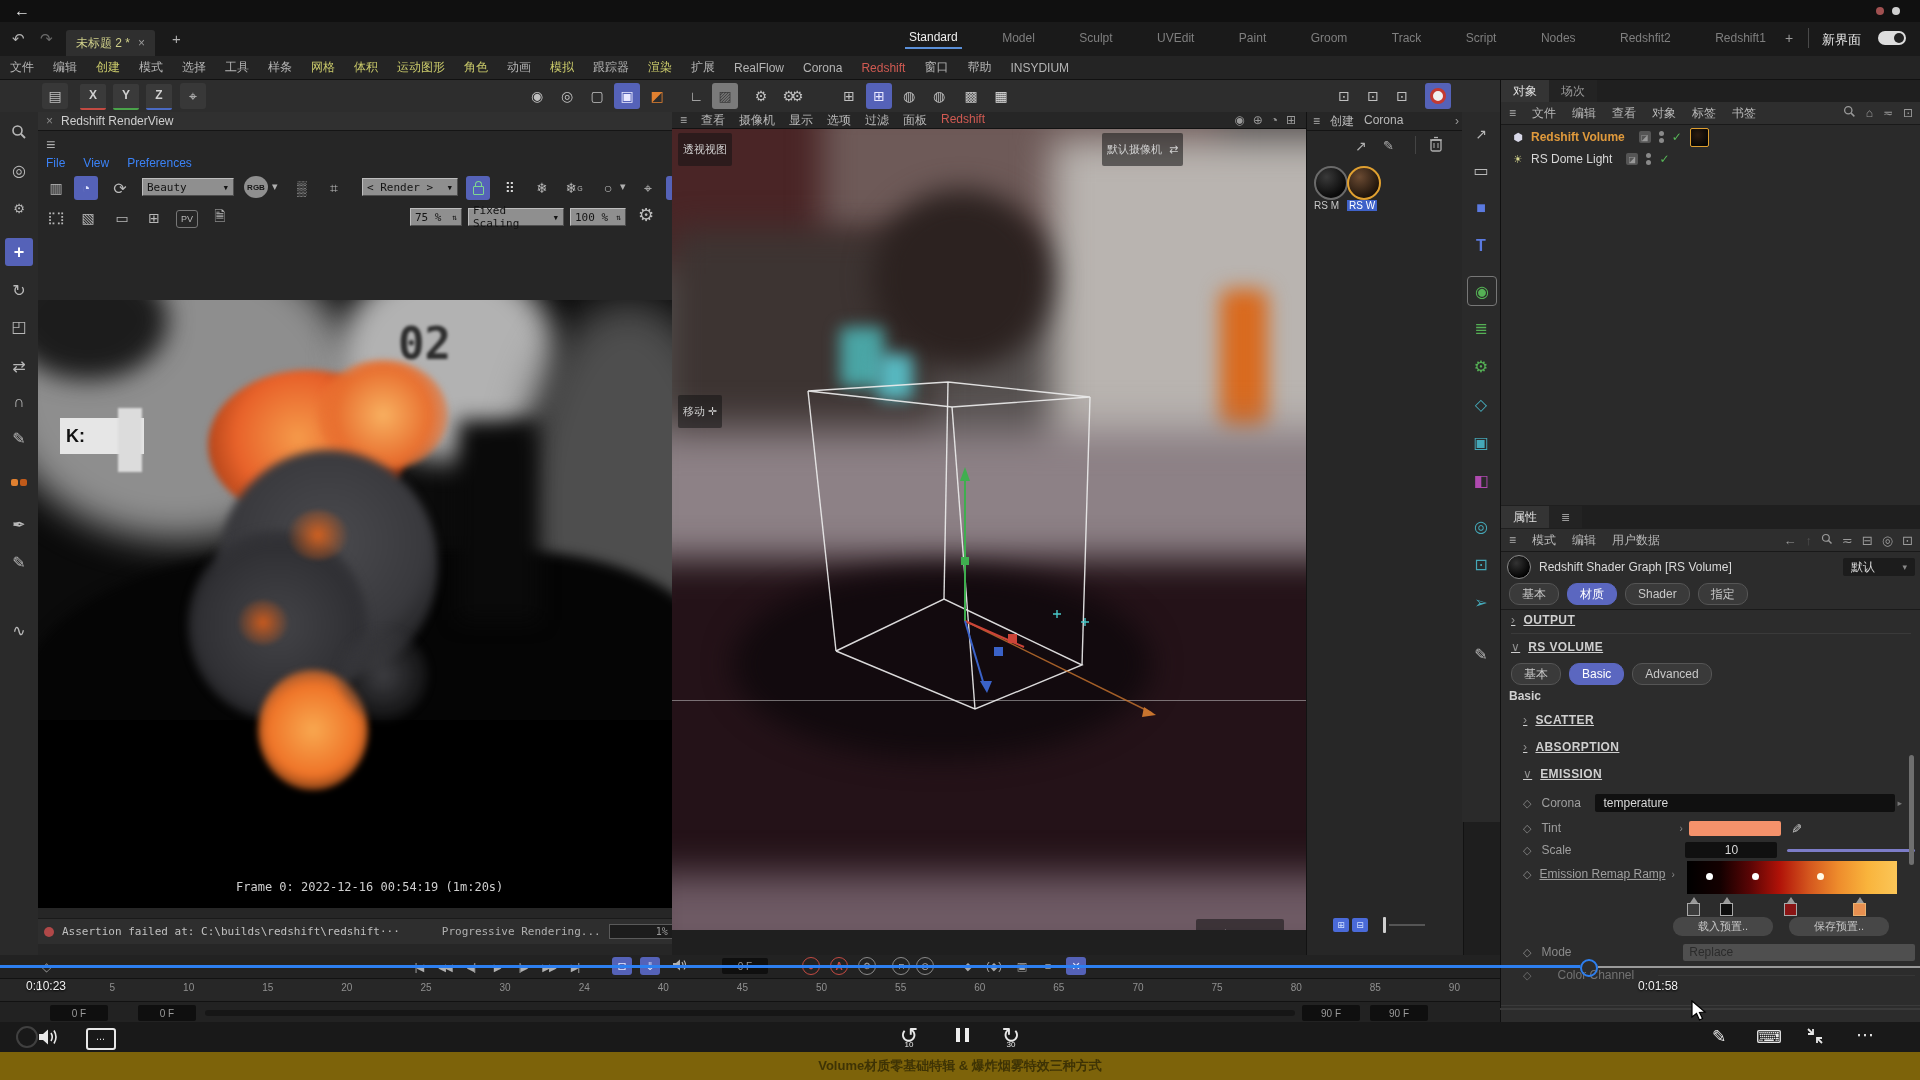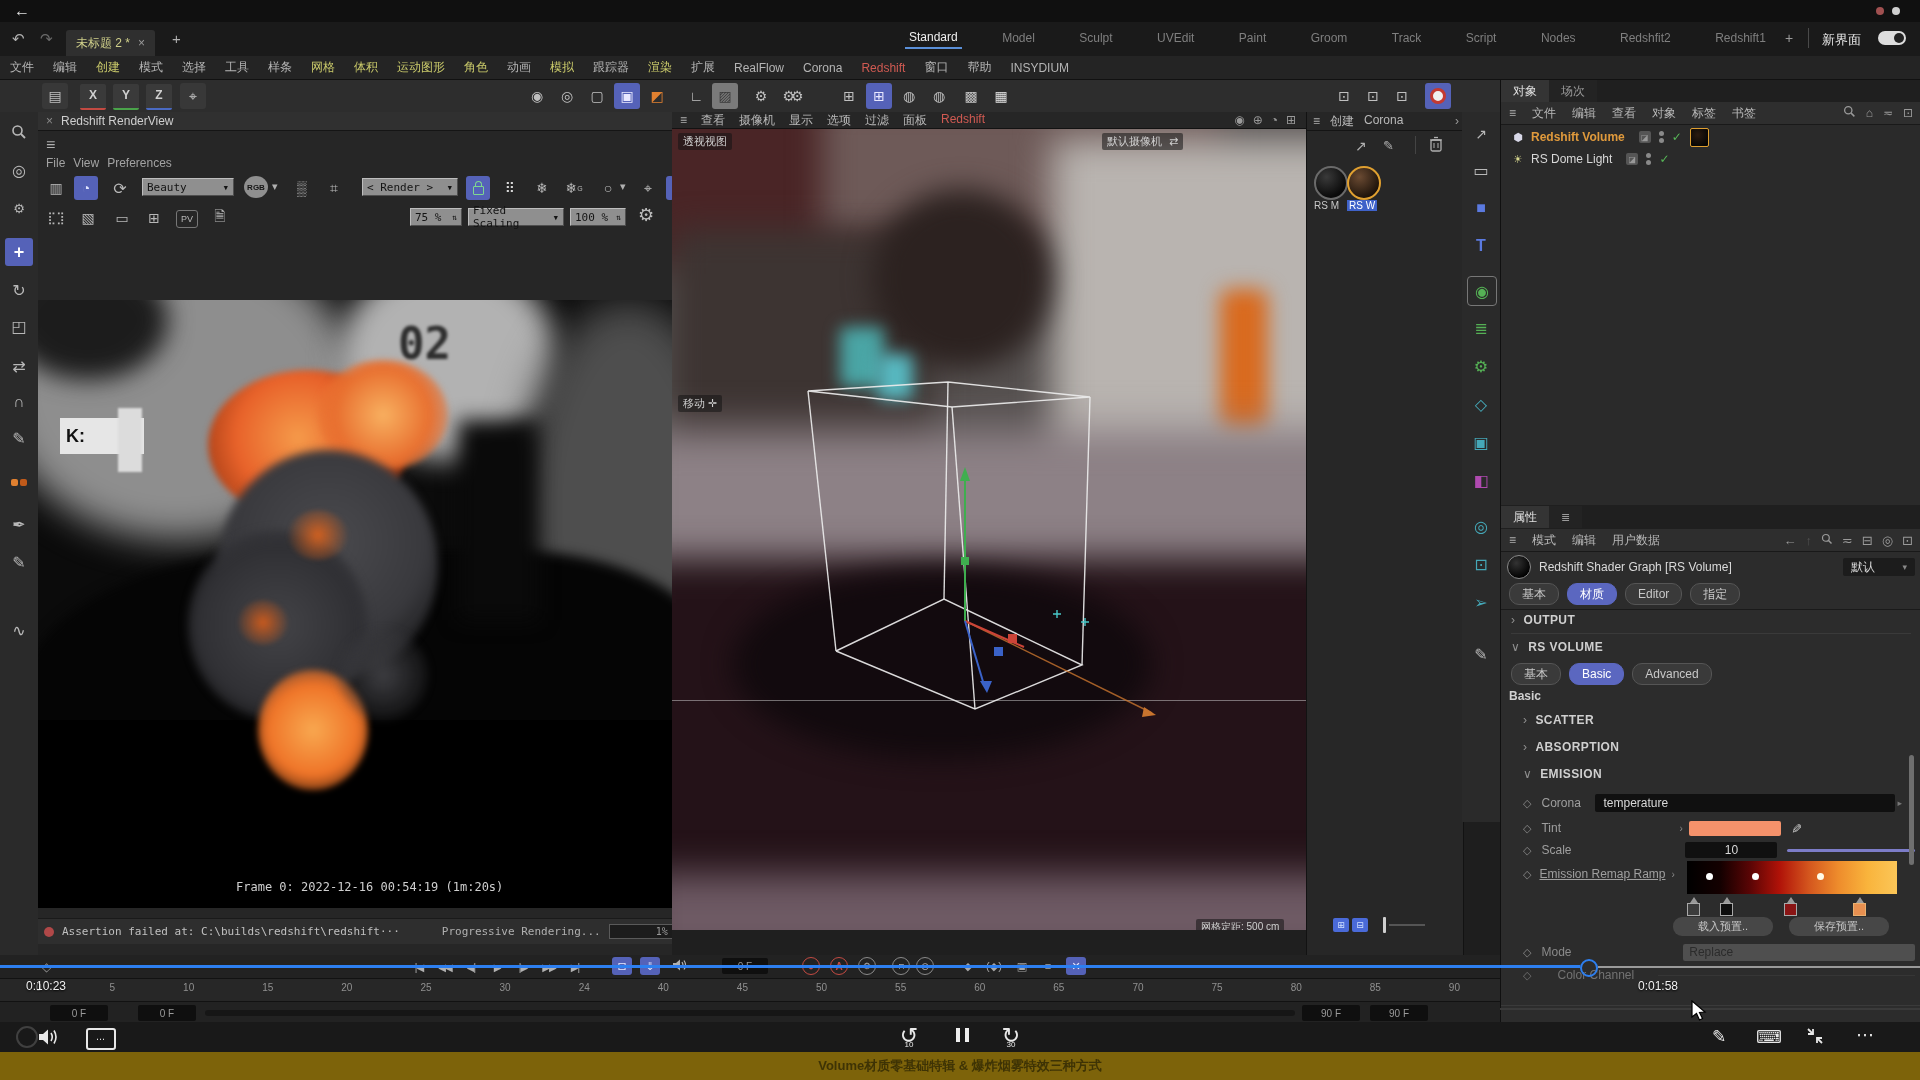--- a/index.html
+++ b/index.html
@@ -34,37 +34,37 @@
   .rvwidget{background:#8f8f8f;color:#141414;border:1px solid;border-color:#bdbdbd #4f4f4f #4f4f4f #bdbdbd;font-family:"DejaVu Sans Mono",monospace;font-size:11px;display:inline-flex;align-items:center;justify-content:space-between;padding:0 4px;height:18px;box-sizing:border-box;}
   .rvico{position:absolute;width:24px;height:24px;border-radius:3px;display:flex;align-items:center;justify-content:center;color:#b8b8b8;font-size:14px;}
   .rvico.blue{background:#5562b8;color:#dfe4ff;}
   .rvimage{position:absolute;left:0;top:188px;width:634px;height:608px;background:#0b0b0b;overflow:hidden;}
   .blob{position:absolute;border-radius:50%;}
   .statusbar{position:absolute;left:0;top:806px;width:634px;height:26px;background:#2e2e2e;border-top:1px solid #1a1a1a;display:flex;align-items:center;gap:8px;padding:0 6px;box-sizing:border-box;}
   
   .vpanel{left:672px;top:112px;width:634px;height:843px;background:#1f1f1f;}
   .vmenu{position:absolute;left:0;top:0;width:100%;height:17px;background:#262626;border-bottom:1px solid #121212;display:flex;align-items:center;gap:14px;padding-left:8px;box-sizing:border-box;color:#b8b8b8;}
   .vphoto{position:absolute;left:0;top:17px;width:634px;height:801px;overflow:hidden;background:#55504f;}
-  .vlabel{position:absolute;background:rgba(20,20,20,.55);color:#cfcfcf;padding:1px 5px;font-size:11px;border-radius:2px;}
+  .vlabel{position:absolute;background:rgba(20,20,20,.55);color:#cfcfcf;padding:9px 5px;font-size:11px;border-radius:2px;}
   
   .matbar{left:1306px;top:112px;width:156px;height:843px;background:#272727;border-left:1px solid #121212;border-right:1px solid #121212;}
   .thumb{position:absolute;width:30px;height:30px;border-radius:50%;}
   .thumblabel{position:absolute;font-size:10px;color:#c8c8c8;padding:0 2px;}
   .thumblabel.active{background:#3f62c9;color:#fff;}
   
   .rightstrip{left:1462px;top:112px;width:38px;height:710px;background:#2a2a2a;border-right:1px solid #141414;}
   
   .opanel{left:1500px;top:80px;width:420px;height:425px;background:#2a2a2a;border-left:1px solid #101010;}
   .ptab{display:inline-flex;align-items:center;height:22px;padding:0 12px;color:#9a9a9a;background:#232323;}
   .ptab.active{background:#343434;color:#e0e0e0;}
   .pmenu{display:flex;align-items:center;gap:16px;height:22px;padding-left:8px;color:#b8b8b8;background:#2e2e2e;border-bottom:1px solid #191919;}
   .apanel{left:1500px;top:505px;width:420px;height:517px;background:#2c2c2c;border-left:1px solid #101010;overflow:hidden;}
   .pill{display:inline-flex;align-items:center;justify-content:center;height:20px;padding:0 12px;border-radius:10px;background:#3a3a3a;border:1px solid #555;color:#c8c8c8;font-size:12px;}
   .pill.active{background:#5b67c0;border-color:#5b67c0;color:#fff;}
-  .sechead{position:absolute;left:10px;font-weight:bold;font-size:12px;color:#cfcfcf;letter-spacing:.4px;}
+  .sechead{position:absolute;left:10px;font-weight:bold;font-size:12px;color:#cfcfcf;letter-spacing:.4px;text-decoration:underline;}
   .sechead .arr{color:#8f8f8f;font-weight:normal;margin-right:8px;}
   .attrlabel{color:#9f9f9f;}
   .dia{color:#8a8a8a;font-size:11px;}
   .ainput{background:#101010;color:#d8d8d8;display:flex;align-items:center;padding:0 8px;box-sizing:border-box;border-radius:2px;}
   .rampmark{position:absolute;width:13px;height:13px;border:1px solid #a8a8a8;box-sizing:border-box;}
   .rampmark::before{content:"";position:absolute;left:2px;top:-7px;border-left:4px solid transparent;border-right:4px solid transparent;border-bottom:6px solid #9a9a9a;}
   .presetbtn{position:absolute;height:19px;border-radius:9px;background:#474747;color:#c4c4c4;font-size:11px;display:flex;align-items:center;justify-content:center;}
   
   .tstrip{left:0;top:955px;width:1500px;height:67px;background:#222;}
   .ruler{position:absolute;left:0;top:23px;width:1500px;height:22px;background:#272727;border-top:1px solid #121212;border-bottom:1px solid #121212;}
@@ -206,21 +206,21 @@
     <span class="tool" style="top:436px;">✎</span>
     <span class="tool" style="top:504px;">∿</span>
   </div>
 
   <div class="abs rvpanel">
     <div class="rvtab">
       <span style="color:#8a8a8a;">×</span>
       <span>Redshift RenderView</span>
     </div>
     <span class="abs ico" style="left:8px;top:24px;font-size:16px;">≡</span>
-    <div class="abs row" style="left:8px;top:44px;gap:8px;color:#a3a3a3;">
+    <div class="abs row" style="left:8px;top:44px;gap:18px;color:#3b82f6;">
 
     <span>File</span>
         <span>View</span>
         <span>Preferences</span>
       </div>
 
     <span class="rvico" style="left:6px;top:64px;">▥</span>
     <span class="rvico blue" style="left:36px;top:64px;">◔</span>
     <span class="rvico" style="left:70px;top:64px;font-size:16px;">⟳</span>
     <span class="rvwidget abs" style="left:104px;top:66px;width:92px;">
@@ -506,21 +506,21 @@
       <span class="ainput" style="margin-left:auto;width:72px;height:18px;background:#1c1c1c;justify-content:space-between;">
         <span>默认</span>
         <span style="font-size:9px;color:#888;">▾</span>
       </span>
     </div>
 
     <div class="abs row" style="left:8px;top:78px;gap:8px;">
 
     <span class="pill">基本</span>
         <span class="pill active">材质</span>
-        <span class="pill">Editor</span>
+        <span class="pill">Shader</span>
         <span class="pill">指定</span>
       </div>
     <div class="abs" style="left:0;top:104px;width:420px;height:1px;background:#1a1a1a;"></div>
 
     <div class="sechead" style="top:108px;">
       <span class="arr">›</span><span>OUTPUT</span>
     </div>
     <div class="abs" style="left:10px;top:128px;width:400px;height:1px;background:#3a3a3a;"></div>
     <div class="sechead" style="top:135px;">
       <span class="arr">∨</span><span>RS VOLUME</span>

